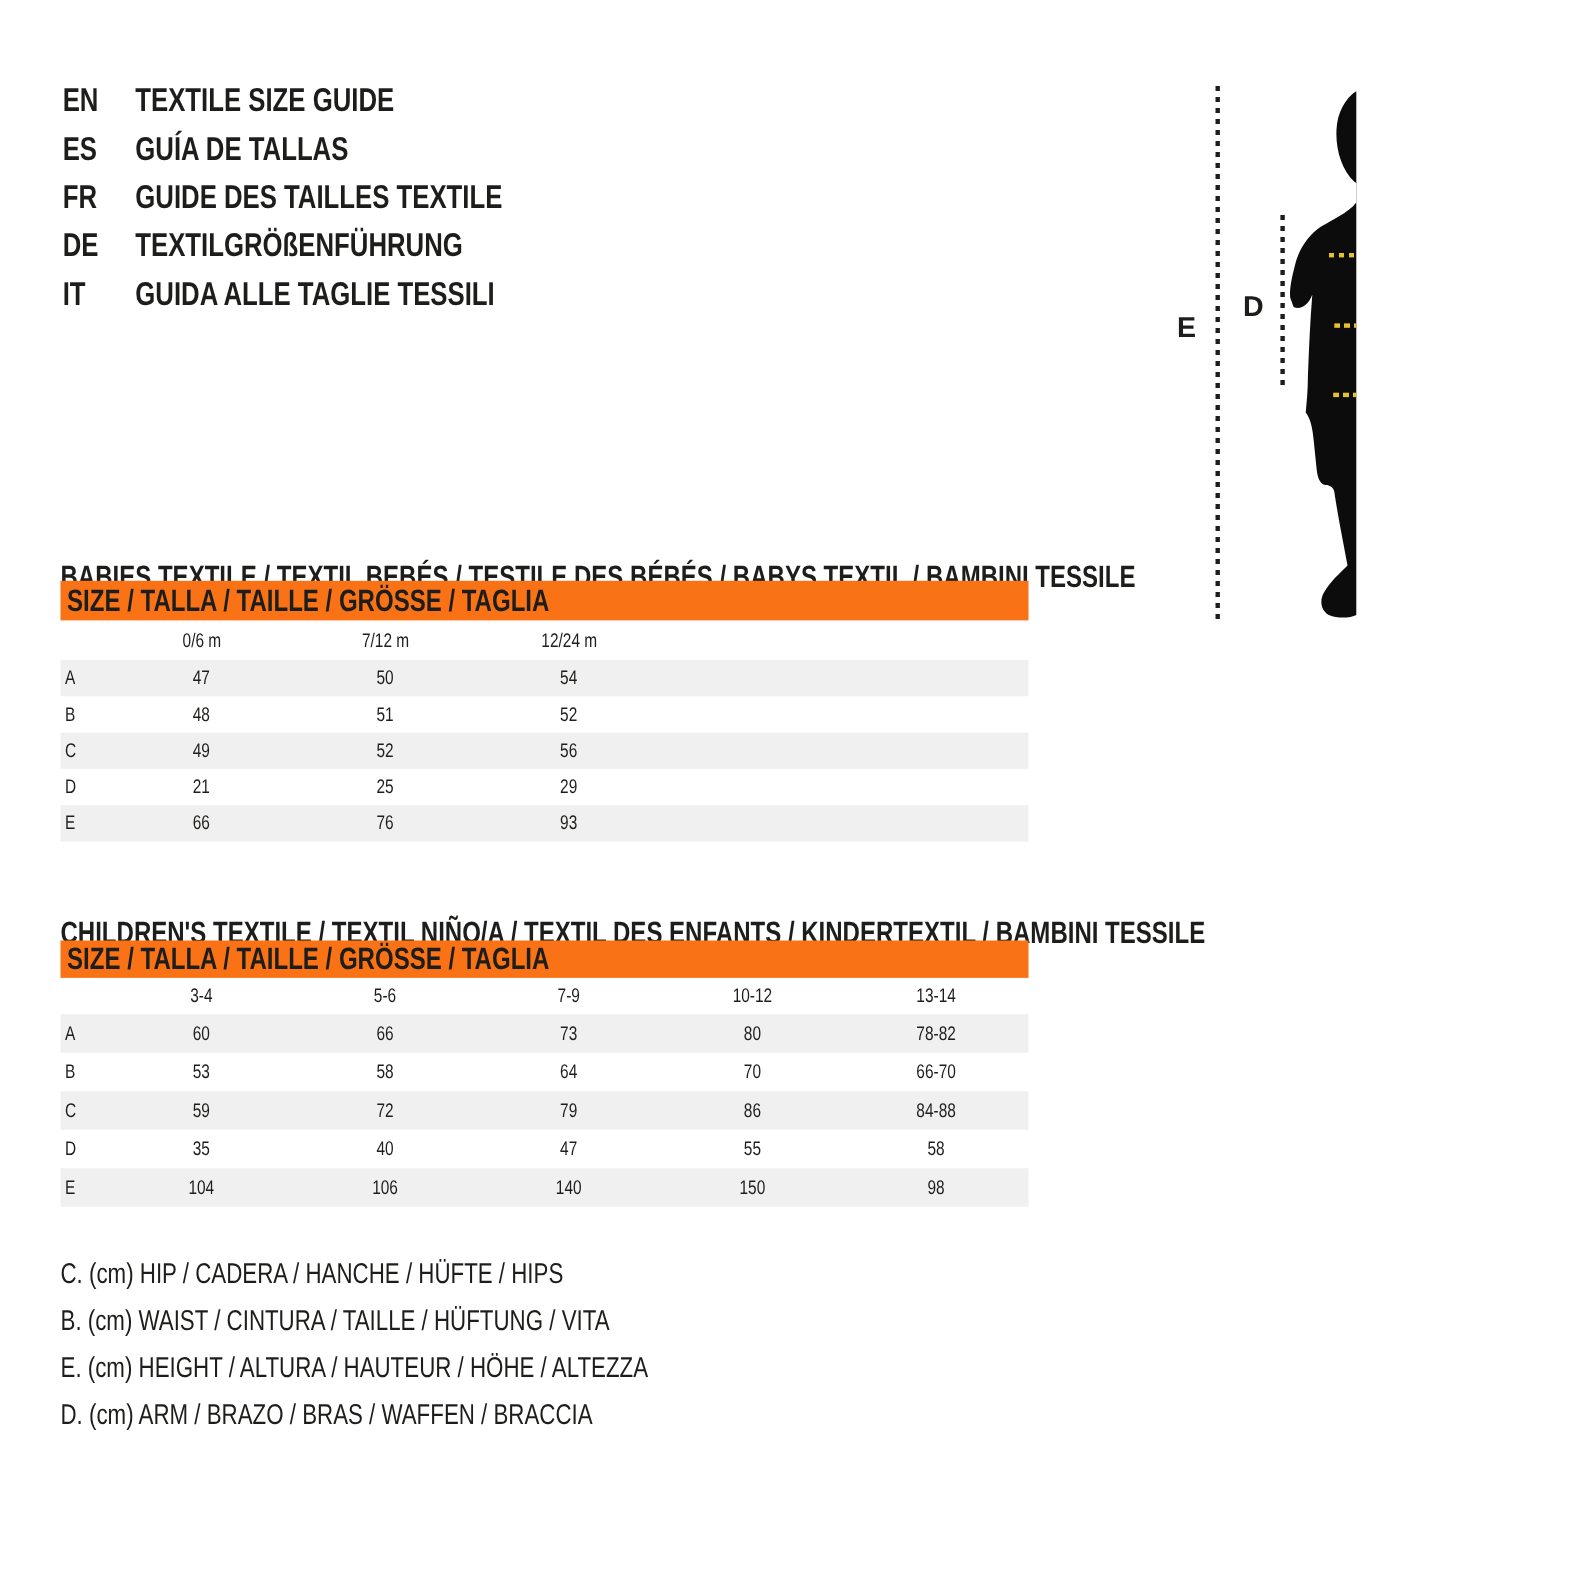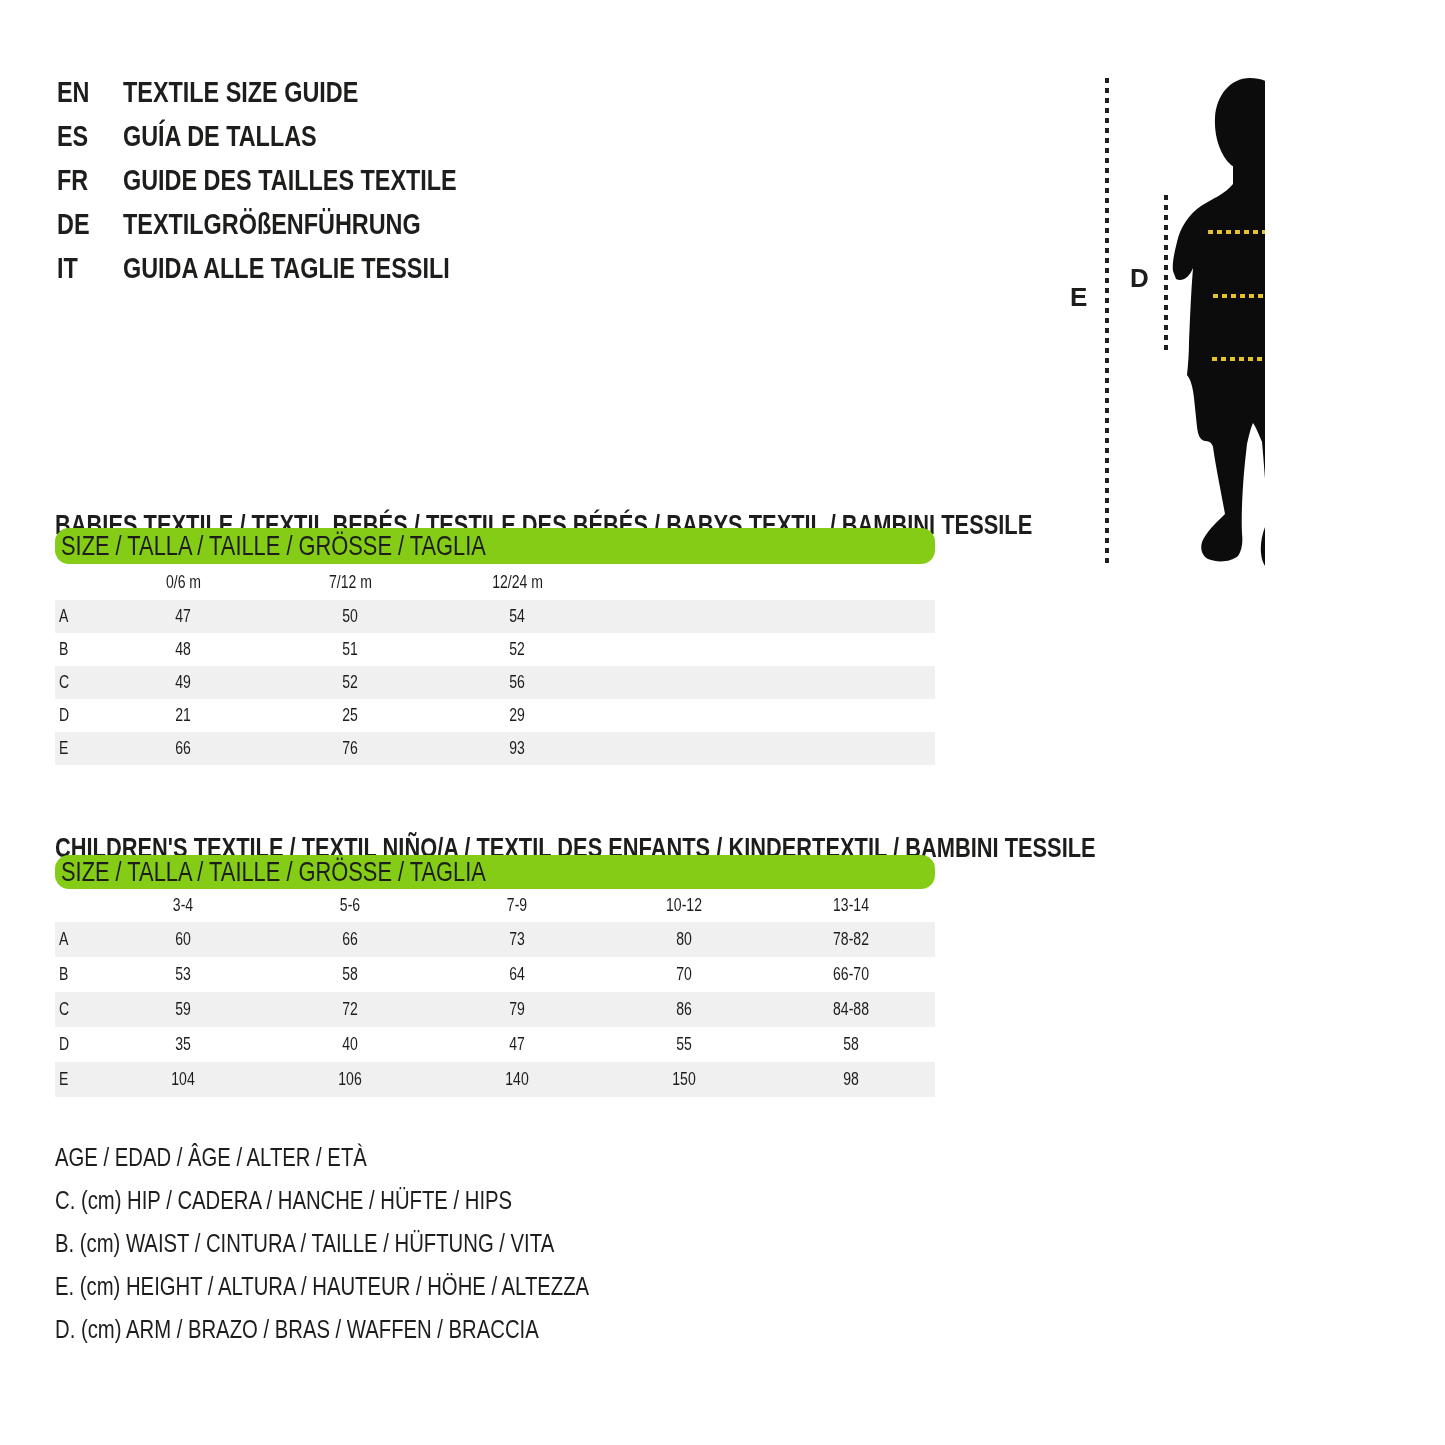--- a/index.html
+++ b/index.html
@@ -1,39 +1,38 @@
 <!DOCTYPE html>
 <html><head>
 <meta charset="utf-8">
 <style>
   html,body { margin:0; padding:0; background:#ffffff; }
   #canvas {
     position:relative; width:1233px; height:1445px;
     background:#ffffff; overflow:hidden;
     font-family:"Liberation Sans", sans-serif;
     color:#1d1d1b;
-    padding-left:32px;
   }
   
   .cx  { display:inline-block; transform:scaleX(.78); transform-origin:0 50%; white-space:nowrap; }
   .cxc { display:inline-block; transform:scaleX(.78); transform-origin:50% 50%; white-space:nowrap; }
 
   
   .titles { position:absolute; left:57px; top:70px; }
   .trow { display:flex; align-items:center; height:44px; font-size:30px; font-weight:700; }
   .tcode { width:66px; flex:0 0 66px; }
 
   
   .sec-heading { position:absolute; left:55px; font-size:28px; font-weight:700; height:34px; line-height:34px;margin-top:28px; }
 
   
   .size-table { position:absolute; left:55px; width:880px; }
   .bar {
-    background:#84cc16; display:flex; align-items:center;
-    padding-left:6px; font-size:28px; font-weight:400;border-radius:14px;
+    background:#f97316; display:flex; align-items:center;
+    padding-left:6px; font-size:28px; font-weight:700;
   }
   .grid-row {
     display:grid; grid-template-columns:45px repeat(5,167px);
     align-items:center; font-size:18px;
   }
   .grid-row .lab { padding-left:4px; text-align:left; }
   .grid-row .val { text-align:center; }
   .stripe { background:#f0f0f0; }
   .b-bar  { height:36px; }
   .b-cols { height:36px; }
@@ -220,23 +219,20 @@
       <span class="val"><span class="cxc">104</span></span>
       <span class="val"><span class="cxc">106</span></span>
       <span class="val"><span class="cxc">140</span></span>
       <span class="val"><span class="cxc">150</span></span>
       <span class="val"><span class="cxc">98</span></span>
     </div>
   </div>
 
   <div class="legend">
     <div class="legend-line">
-        <span class="cx">AGE / EDAD / ÂGE / ALTER / ETÀ</span>
-      </div>
-    <div class="legend-line">
         <span class="cx">C. (cm) HIP / CADERA / HANCHE / HÜFTE / HIPS</span>
       </div>
     <div class="legend-line">
         <span class="cx">B. (cm) WAIST / CINTURA / TAILLE / HÜFTUNG / VITA</span>
       </div>
     <div class="legend-line">
         <span class="cx">E. (cm) HEIGHT / ALTURA / HAUTEUR / HÖHE / ALTEZZA</span>
       </div>
     <div class="legend-line">
         <span class="cx">D. (cm) ARM / BRAZO / BRAS / WAFFEN / BRACCIA</span>

